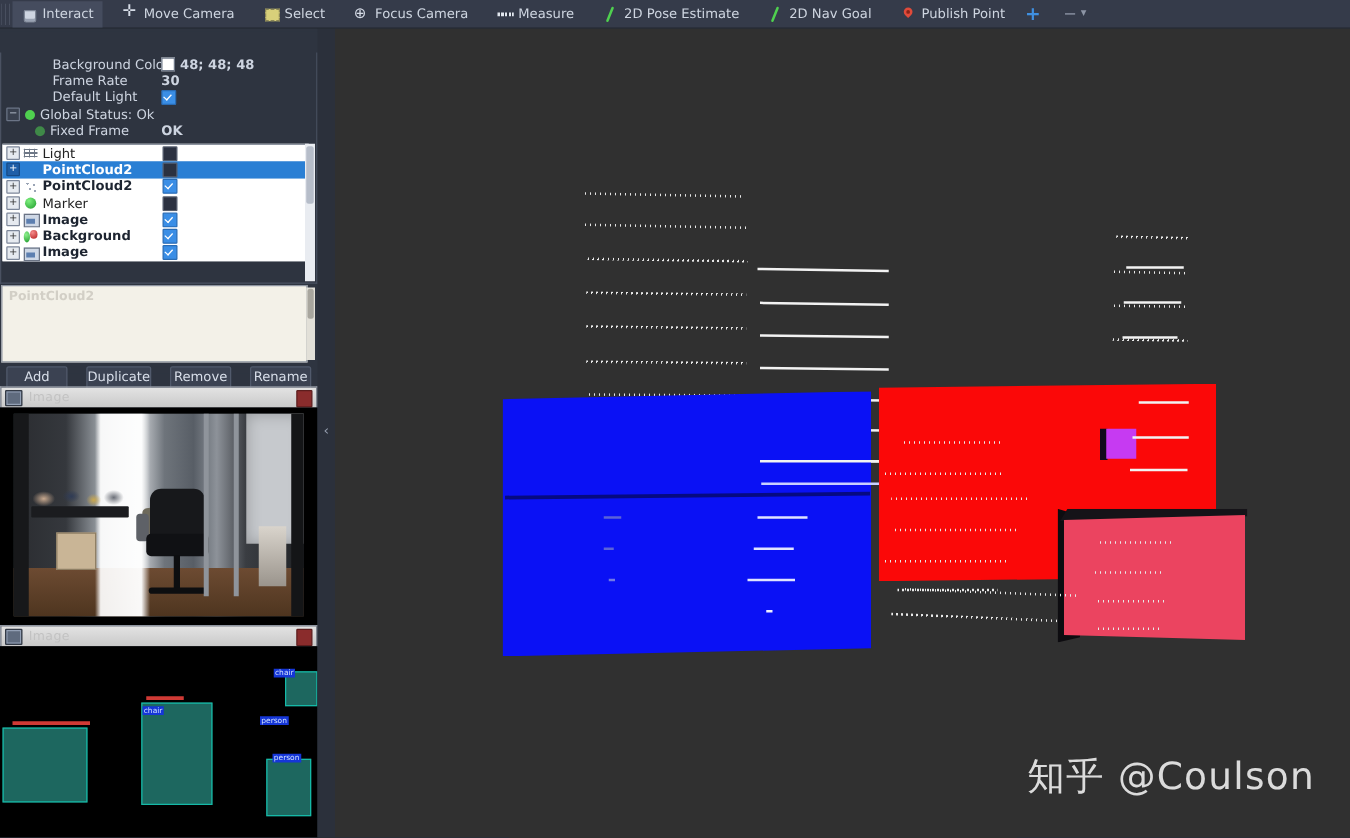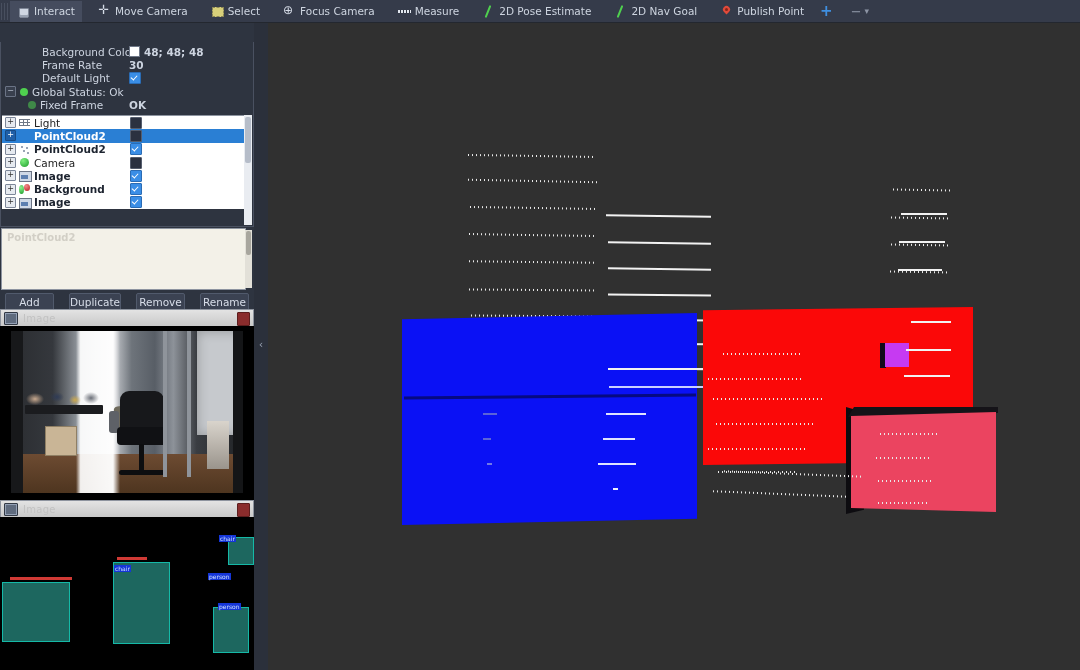--- a/index.html
+++ b/index.html
@@ -515,21 +515,21 @@
             <span class="texp">+</span>
             <span class="tico i-pc2"></span>
             <span class="tname">PointCloud2</span>
             <span class="tval">
                 <span class="chk"></span>
               </span>
           </div>
           <div class="trow">
             <span class="texp">+</span>
             <span class="tico i-marker"></span>
-            <span class="tname plain">Camera</span>
+            <span class="tname plain">Marker</span>
             <span class="tval">
                 <span class="chk off"></span>
               </span>
           </div>
           <div class="trow">
             <span class="texp">+</span>
             <span class="tico i-image"></span>
             <span class="tname">Image</span>
             <span class="tval">
                 <span class="chk"></span>
@@ -676,15 +676,16 @@
     <div class="pinkbox-top"></div>
     <div class="pinkbox-face"></div>
     <div class="dotline" style="left:612px;top:410px;width:58px;"></div>
     <div class="dotline" style="left:608px;top:434px;width:54px;"></div>
     <div class="dotline" style="left:610px;top:457px;width:54px;"></div>
     <div class="dotline" style="left:610px;top:479px;width:52px;"></div>
 
     <div class="dotline" style="left:456px;top:450px;width:140px;transform:rotate(2.2deg);"></div>
     <div class="dotline" style="left:445px;top:470px;width:135px;transform:rotate(2.4deg);"></div>
 
+    <div id="watermark">知乎 @Coulson</div>
   </div>
 
 </div>
 
 </body></html>

